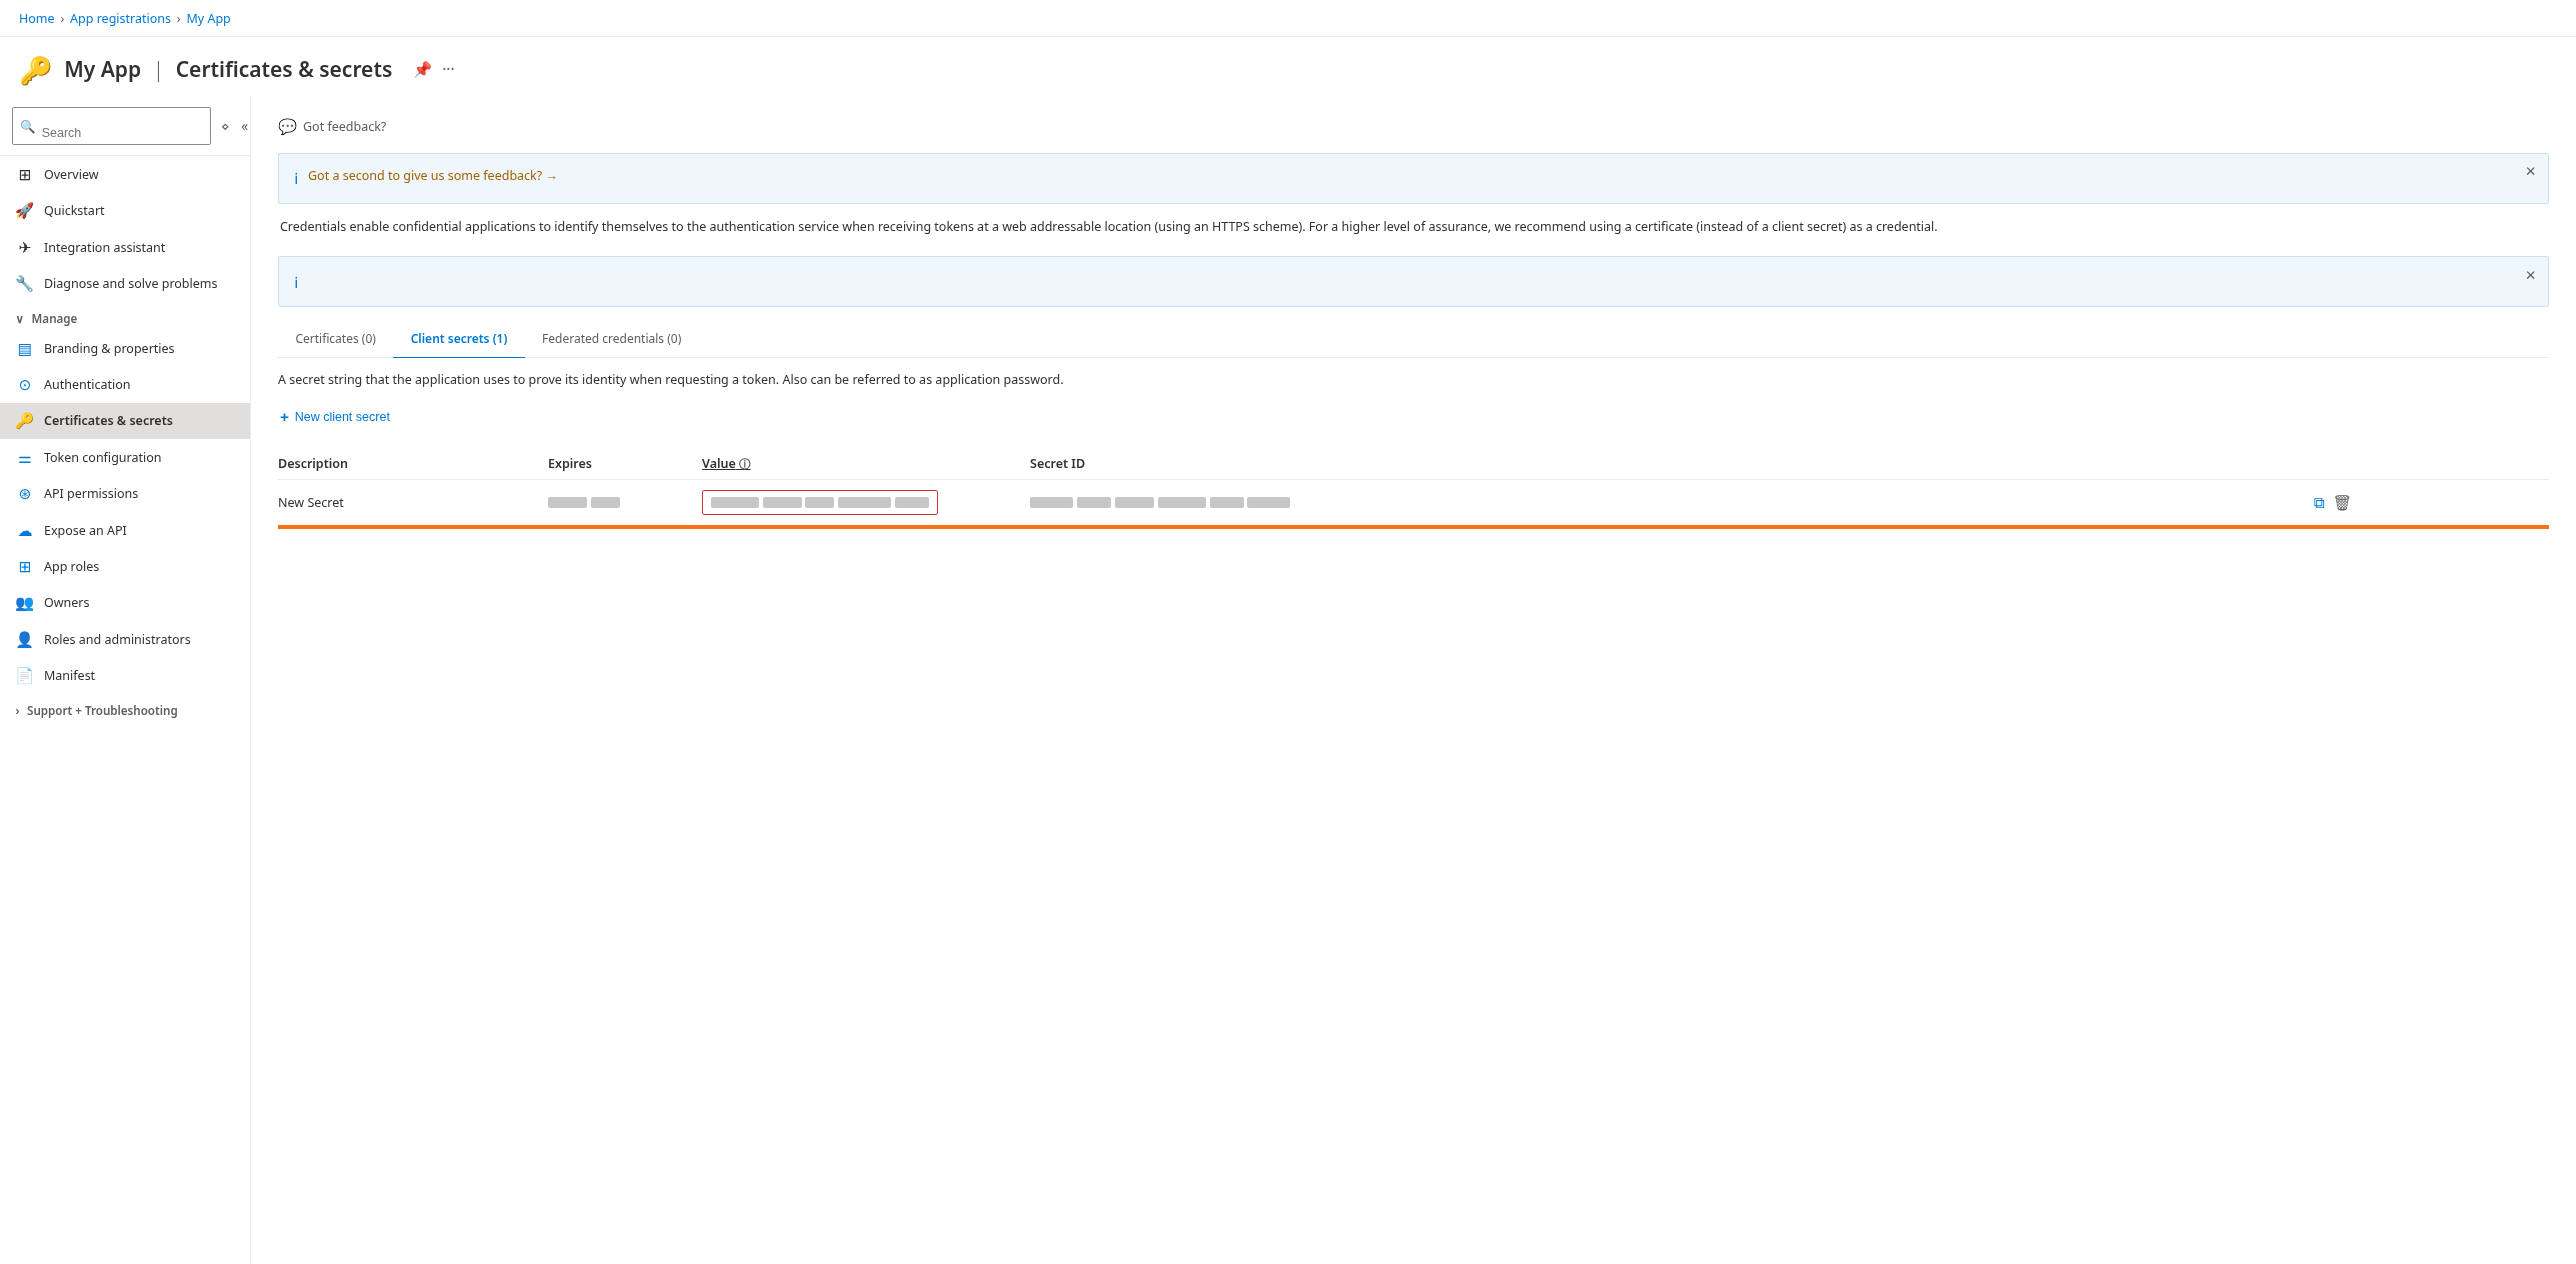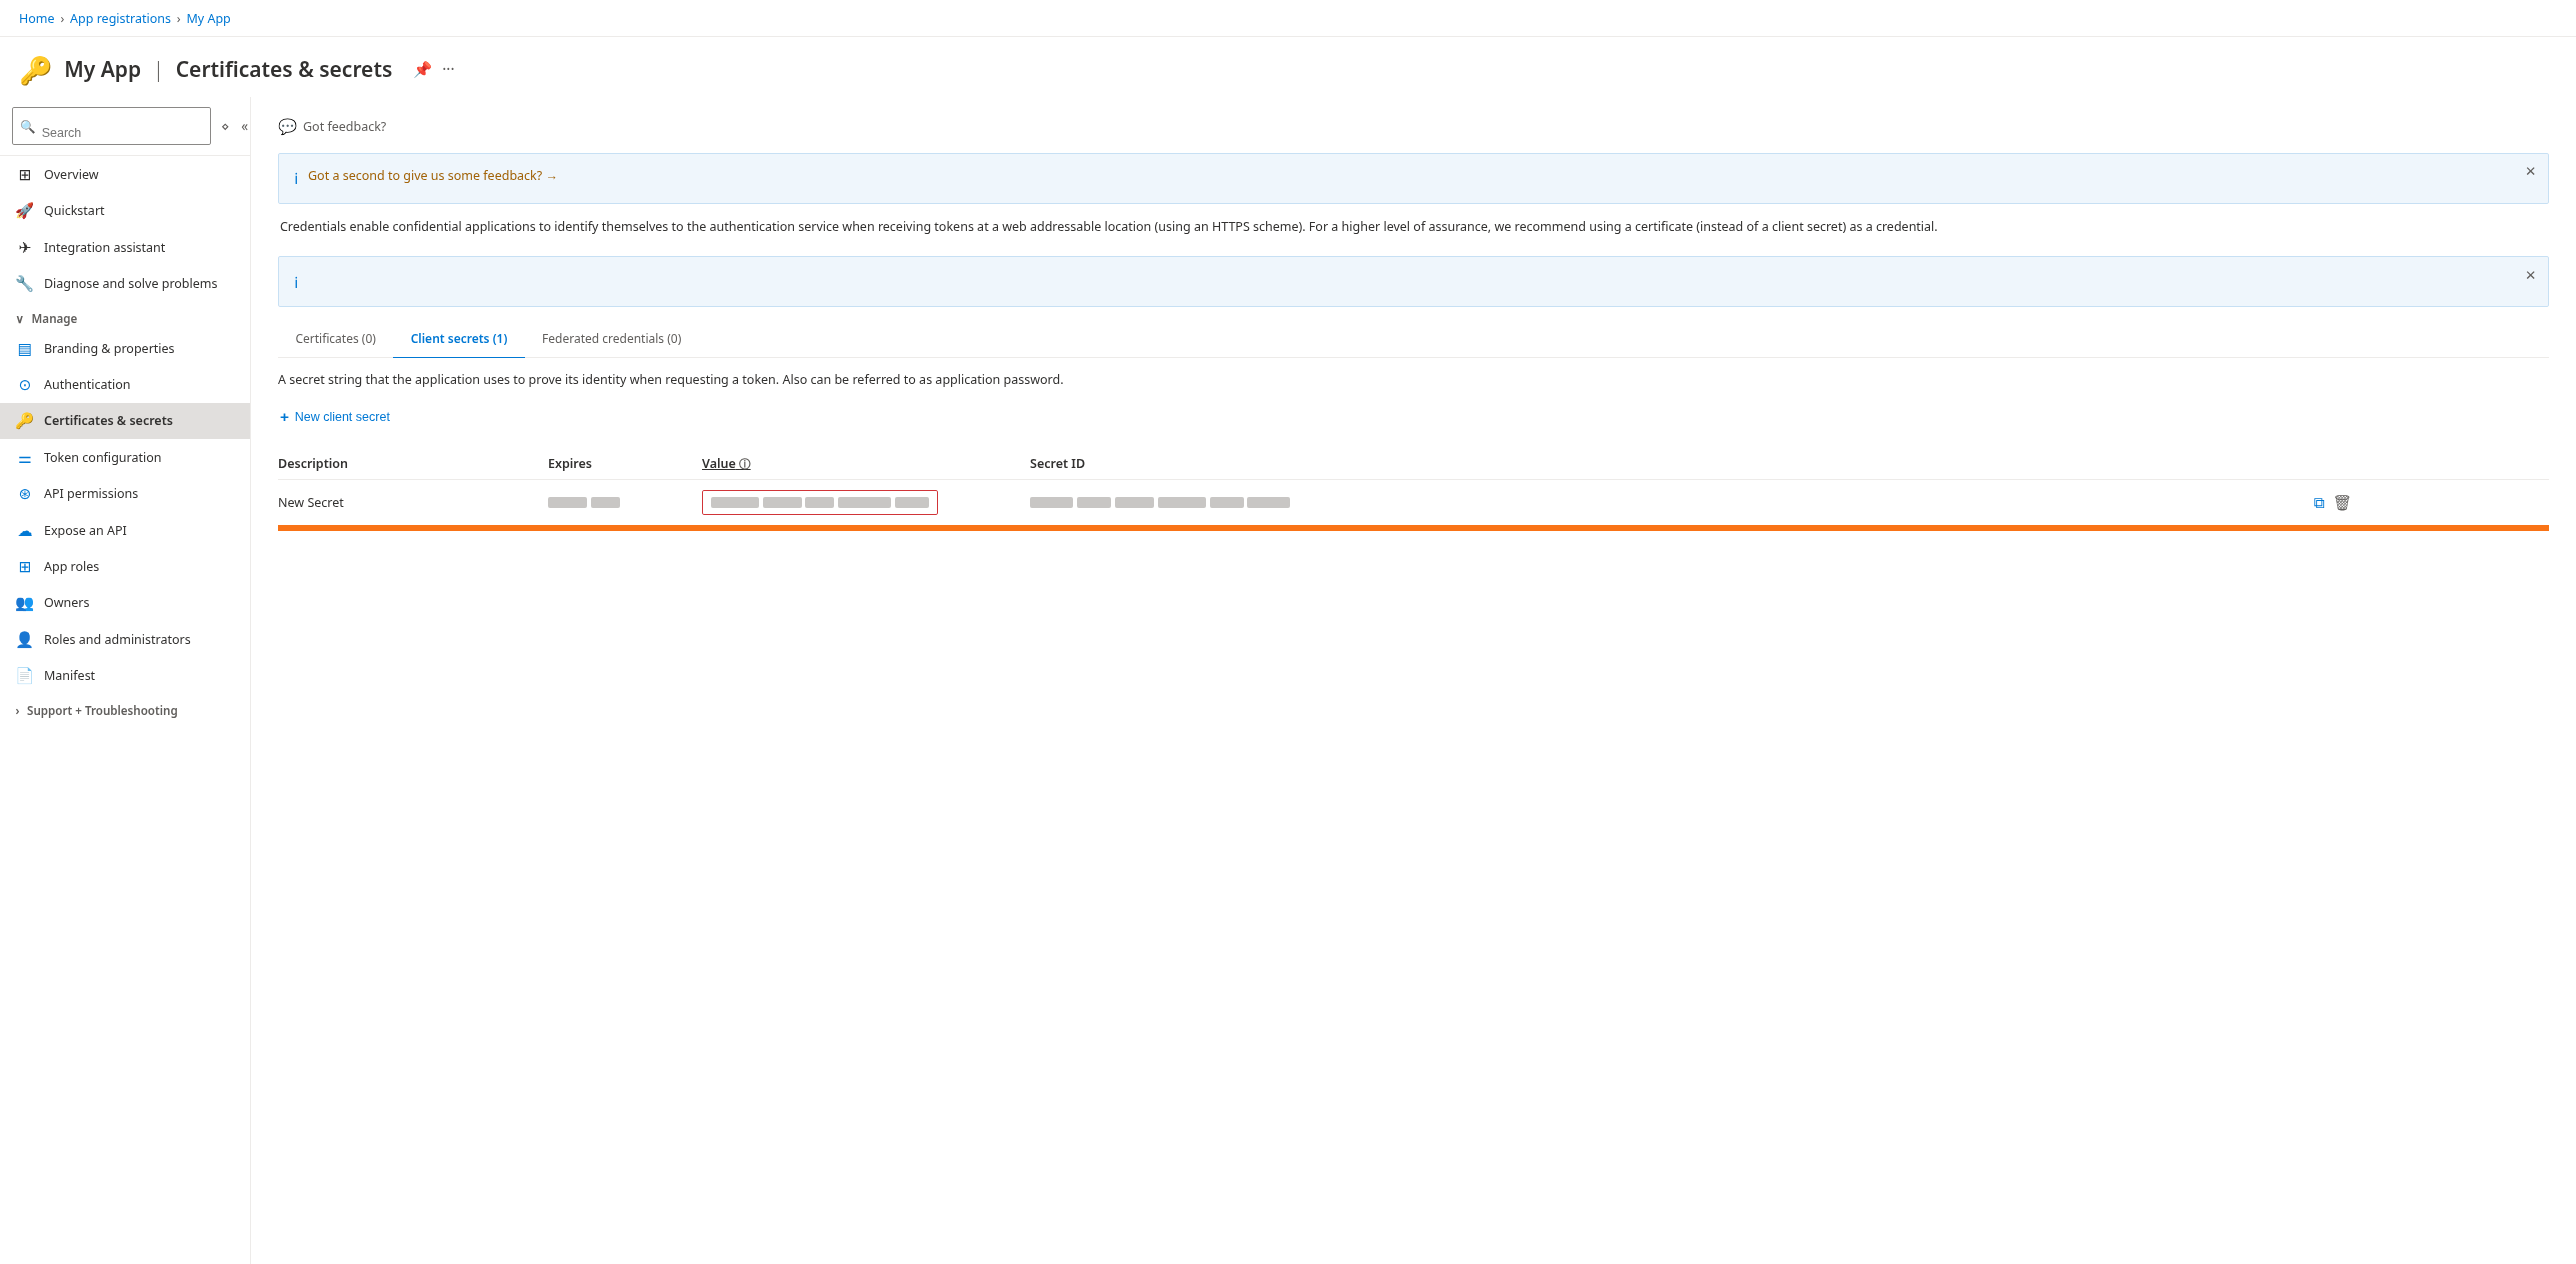--- a/index.html
+++ b/index.html
@@ -58,21 +58,21 @@
     
     .secrets-desc { font-size: 12.5px; color: #323130; margin-bottom: 13.5px; }
 
     
     .new-secret-btn { display: flex; align-items: center; gap: 5.8px; color: #0078d4; font-size: 12.5px; cursor: pointer; padding: 5.8px 1.9px; margin-bottom: 15.4px; background: none; border: none; }
     .new-secret-btn .plus-icon { font-size: 15.4px; font-weight: 600; }
 
     
     .secrets-table { width: 100%; border-collapse: collapse; }
     .secrets-table th { text-align: left; font-size: 12.5px; font-weight: 600; color: #323130; padding: 7.7px 11.6px 7.7px 0; border-bottom: 1px solid #edebe9; }
-    .secrets-table td { font-size: 12.5px; color: #323130; padding: 9.6px 11.6px 9.6px 0; border-bottom: 6px solid #f97316; vertical-align: middle; }
+    .secrets-table td { font-size: 12.5px; color: #323130; padding: 9.6px 11.6px 9.6px 0; border-bottom: 4px solid #f97316; vertical-align: middle; }
     .th-description { width: 270px; margin-left: 42px; }
     .th-expires { width: 154px; }
     .th-value { width: 328px; text-decoration: underline; }
     .th-secretid { }
 
     
     .redacted-box { display: flex; gap: 3.9px; align-items: center; }
     .redacted-pill { height: 11.6px; border-radius: 1.9px; background: #c8c6c4; display: inline-block; }
 
     

